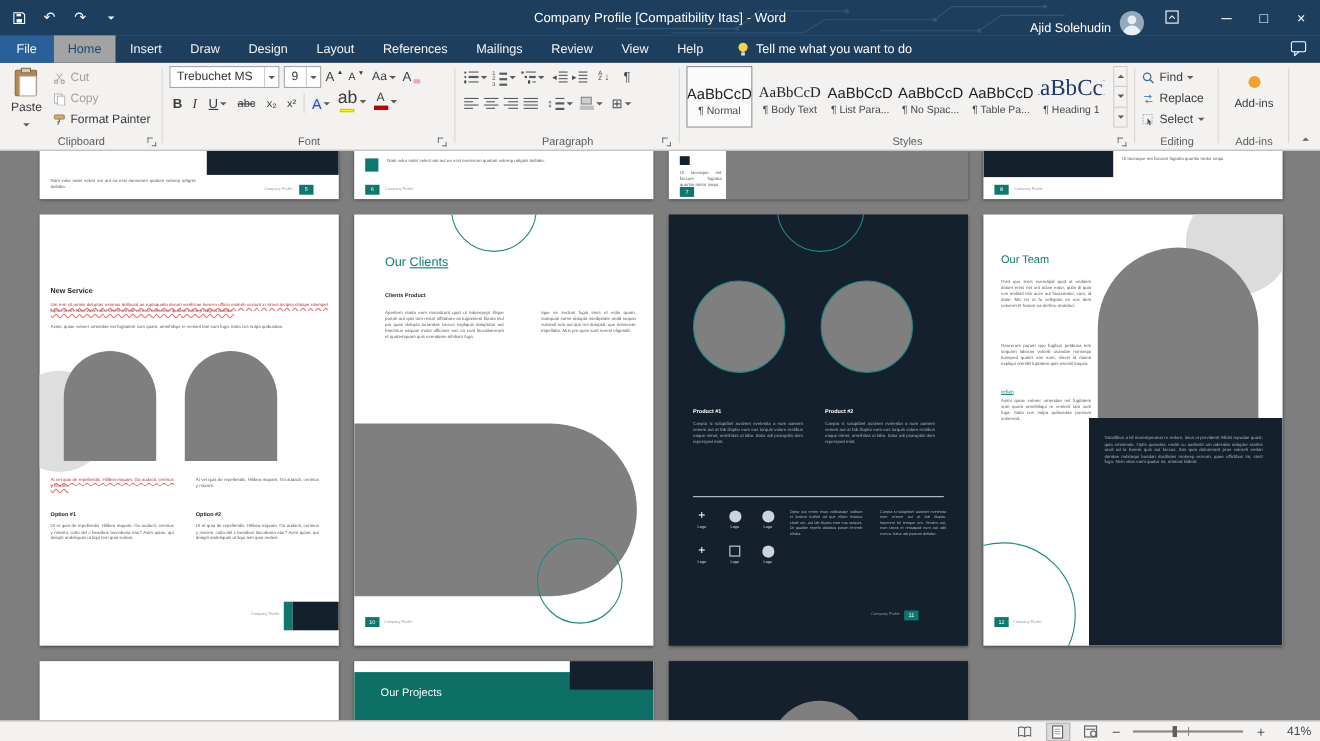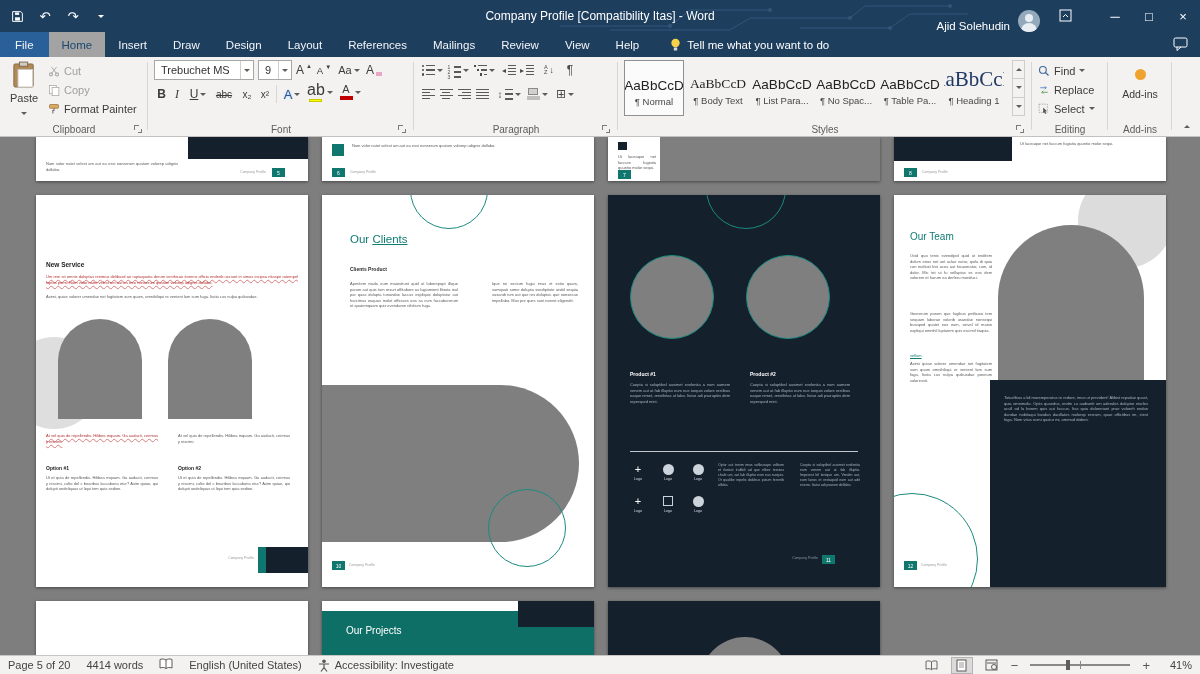--- a/index.html
+++ b/index.html
@@ -640,38 +640,20 @@
     <div style="left:0;top:10px;width:272px;height:44px;background:#0e6f66"></div>
     <div style="left:196px;top:0;width:76px;height:26px;background:#15202d"></div>
     <div style="left:24px;top:24px;font-size:10px;color:#fff">Our Projects</div>
   </div>
   <div class="page dark" style="left:608px;top:464px;width:272px;height:54px">
     <div style="left:92px;top:36px;width:90px;height:90px;background:#7f7f7f;border-radius:50%"></div>
   </div>
 </div>
 
 <div id="statusbar">
-  <div class="sbleft">
-    <span>Page 5 of 20</span>
-    <span>4414 words</span>
-    <span>
-      <svg width="14" height="12" viewBox="0 0 14 12">
-          <path d="M1 1.5 C3.5 .5 5.5 1 7 2 C8.5 1 10.5 .5 13 1.5 V10 C10.5 9 8.5 9.5 7 10.5 C5.5 9.5 3.5 9 1 10 Z" fill="#fff" stroke="#5a5a5a"></path>
-          <line x1="7" y1="2" x2="7" y2="10.5" stroke="#5a5a5a"></line>
-        </svg>
-    </span>
-    <span>English (United States)</span>
-    <span style="display:flex;align-items:center;gap:5px">
-      <svg width="12" height="13" viewBox="0 0 12 13">
-          <circle cx="6" cy="2.2" r="1.8" fill="#555"></circle>
-          <path d="M1 5 H11 M6 5 V8.5 M6 8.5 L3 12.5 M6 8.5 L9 12.5" stroke="#555" fill="none" stroke-width="1.2"></path>
-        </svg>
-      <span>Accessibility: Investigate</span>
-    </span>
-  </div>
   <div class="sbright">
     <span class="viewbtn">
       <svg width="13" height="11" viewBox="0 0 14 12">
           <path d="M1 1.5 C3.5 .5 5.5 1 7 2 C8.5 1 10.5 .5 13 1.5 V10 C10.5 9 8.5 9.5 7 10.5 C5.5 9.5 3.5 9 1 10 Z" fill="none" stroke="#5a5a5a"></path>
           <line x1="7" y1="2" x2="7" y2="10.5" stroke="#5a5a5a"></line>
         </svg>
     </span>
     <span class="viewbtn sel">
       <svg width="11" height="13" viewBox="0 0 11 13">
           <rect x="1" y="1" width="9" height="11" fill="#fff" stroke="#5a5a5a"></rect>

